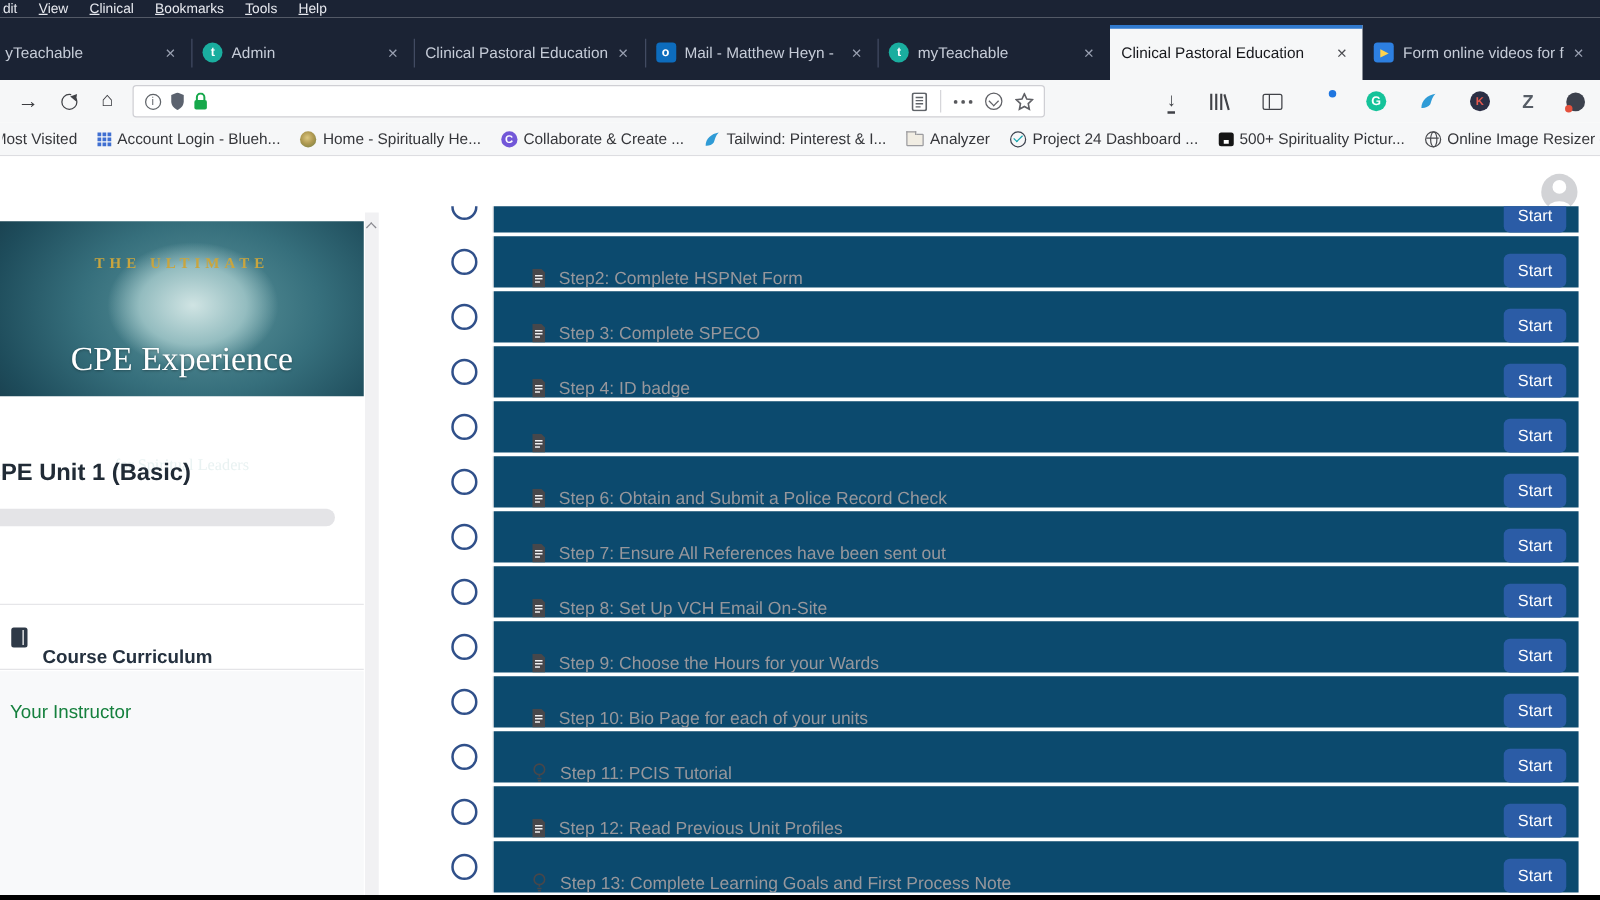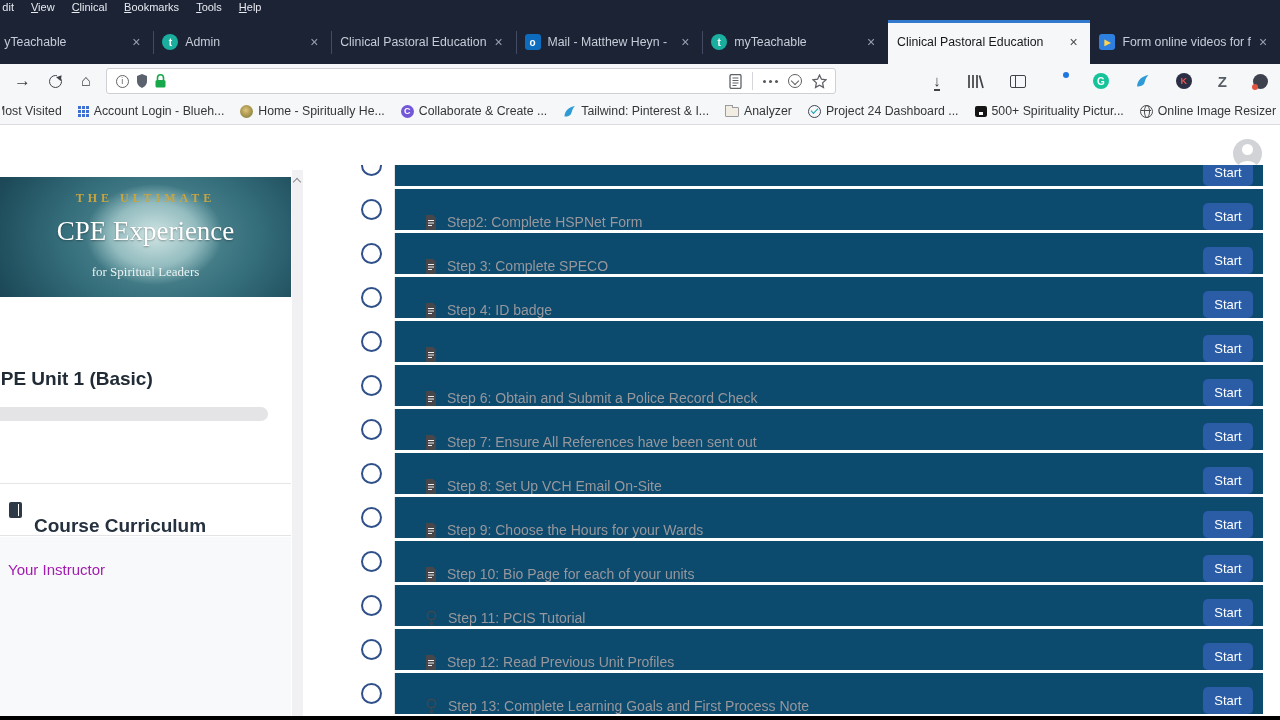--- a/index.html
+++ b/index.html
@@ -99,49 +99,49 @@
   .bi-globe::before { content:""; position:absolute; left:3px; top:-1px; width:4px; height:11px; border:1px solid #4a4b4f; border-radius:50%; }
   .bi-globe::after { content:""; position:absolute; left:0; top:4.5px; width:10px; height:1px; background:#4a4b4f; }
 
   
   .page { position:absolute; top:125px; left:0; right:0; bottom:4px; background:#fff; overflow:hidden; }
   .avatar { position:absolute; left:1233px; top:14px; width:29px; height:29px; border-radius:50%; background:#d2d3d6; overflow:hidden; }
   .avatar::before { content:""; position:absolute; top:5px; left:9px; width:11px; height:11px; border-radius:50%; background:#fff; }
   .avatar::after { content:""; position:absolute; bottom:-5px; left:5px; width:19px; height:12px; border-radius:50% 50% 0 0; background:#fff; }
 
   
-  .card { position:absolute; left:0; top:52px; width:291px; height:120px; color:#fff; text-align:center;
+  .card { position:absolute; left:0; top:52px; width:291px; height:140px; color:#fff; text-align:center;
           background:
             radial-gradient(ellipse 95px 70px at 53% 48%, rgba(214,232,231,.95) 0%, rgba(160,198,200,.85) 45%, rgba(160,198,200,0) 72%),
             radial-gradient(ellipse 240px 170px at 55% 50%, #5e969d 0%, #366f7c 40%, #1e4c5b 70%, #122c3a 100%);
-          display:flex; flex-direction:column; align-items:center; padding-top:14px;
-          font-family:"Liberation Serif", serif; }
+          display:flex; flex-direction:column; align-items:center; padding-top:26px;
+          font-family:"Liberation Serif", serif;gap:44px; }
   .card-eyebrow { font-size:12px; font-weight:bold; letter-spacing:4px; color:#c9a53e; margin-bottom:10px; }
   .card-title { font-size:27px; color:#fff; margin-bottom:15px; text-shadow:0 1px 2px rgba(0,0,0,.35); }
   .card-subrow { display:flex; align-items:center; gap:9px; font-size:13px; color:#e9f2f2; }
   .dash { width:27px; height:2px; background:#dfe9e9; opacity:.85; }
   .card-sub2 { font-size:13px; color:#e9f2f2; margin-top:2px; }
 
   .sb-scrollbar { position:absolute; left:292px; top:45px; bottom:0; width:11px; background:#f1f1f3; }
   .chev-up { position:absolute; left:2px; top:9px; width:6px; height:6px; border-left:1.6px solid #8a8a90; border-top:1.6px solid #8a8a90; transform:rotate(45deg); }
 
   .course-title { position:absolute; left:0; top:243px; width:280px; overflow:hidden; font-size:19px; font-weight:bold; color:#212b36; white-space:nowrap; }
   .course-title > span { display:inline-block; margin-left:-13px; }
   .pbar { position:absolute; left:-14px; top:282px; width:282px; height:14px; border-radius:7px; background:#e4e4e7; }
   .ptext { position:absolute; left:0; top:317px; width:270px; text-align:center; }
   .ptext .pct { font-size:16px; font-weight:bold; color:#123a6d; }
   .ptext .plabel { font-size:10.5px; letter-spacing:1.2px; color:#2e6399; margin-left:5px; }
   .sb-divider { position:absolute; left:0; top:358px; width:291px; height:1px; background:#e6e6e9; }
   .sb-item-curriculum { position:absolute; left:0; top:359px; width:291px; height:52px; background:#fff;
         border-bottom:1px solid #e4e4e7; display:flex; align-items:center; padding-left:16px; }
   .book-icon { width:13px; height:16px; background:#2e3947; border-radius:2px; margin-left:-7px; position:relative; flex:none; }
   .book-icon::after { content:""; position:absolute; right:3px; top:2px; bottom:2px; width:1.5px; background:#fff; }
-  .sb-item-curriculum .lbl { margin-left:12px; font-size:19px; font-weight:bold; color:#25313f;margin-top:32px; }
+  .sb-item-curriculum .lbl { margin-left:12px; font-size:15px; font-weight:bold; color:#25313f;margin-top:32px; }
   .sb-lower { position:absolute; left:0; top:412px; bottom:0; width:291px; background:#f8f9fa; padding:24px 0 0 8px; }
-  .sb-lower .lbl { font-size:15px; color:#a21caf; }
+  .sb-lower .lbl { font-size:15px; color:#15803d; }
 
   
   .rows { position:absolute; left:348px; top:40px; right:17px; bottom:0; overflow:hidden; }
   .row { height:41px; margin-bottom:3px; display:flex; }
   .row.partial { margin-top:-20px; }
   .cell-check { width:47px; background:#fff; border-right:1px solid #e3e3e6; display:flex; align-items:center; justify-content:center; flex:none; }
   .circle { width:21px; height:21px; border:2px solid #30508a; border-radius:50%; background:transparent; }
   .cell-main { flex:1; background:#0c4a6e; display:flex; align-items:flex-end; padding-left:30px; }
   .licon { flex:none; display:flex; }
   .ltext { margin-left:10px; font-size:14px; color:#97979c; white-space:nowrap; overflow:hidden; }

